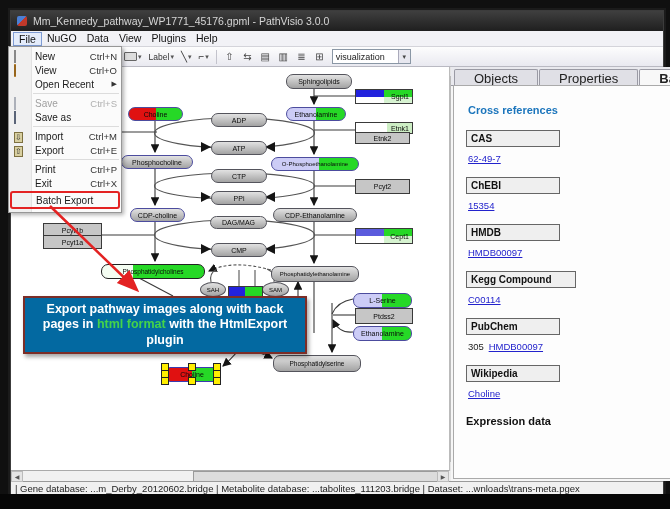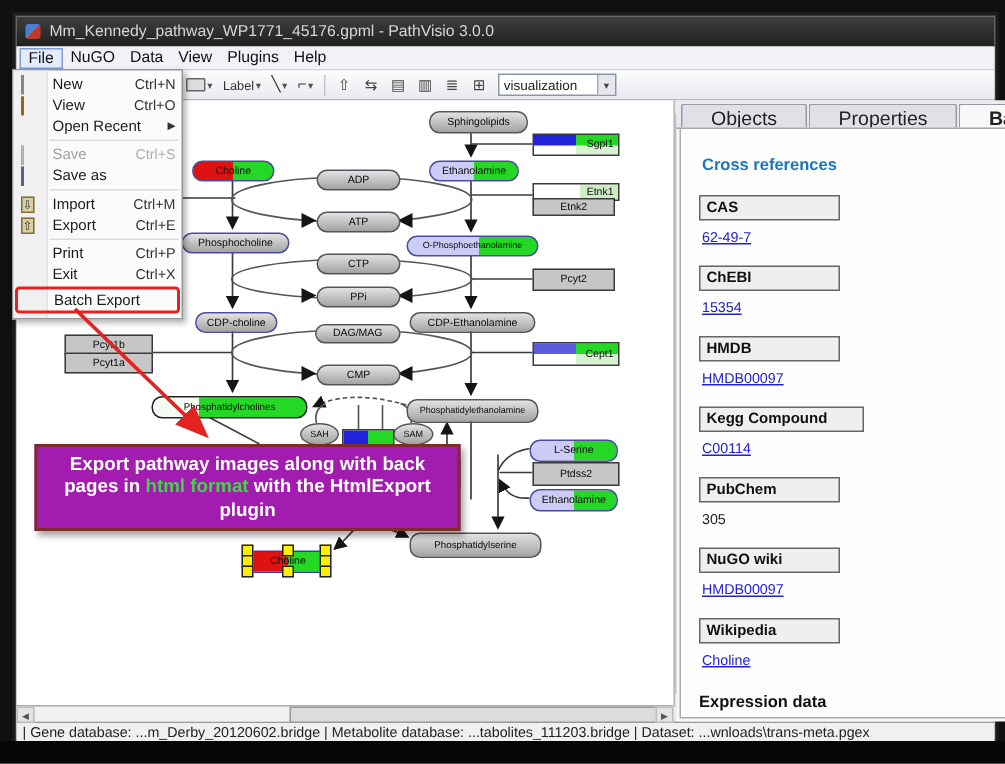--- a/index.html
+++ b/index.html
@@ -62,21 +62,21 @@
   .ic-open{width:11px;height:7px;background:#e8a33d;border:1px solid #96651c;margin-top:2px;border-radius:1px;}
   .ic-save{width:9px;height:9px;background:#94a2bc;border:1px solid #5a6478;}
   .ic-port{width:9px;height:9px;background:#d8cfa0;border:1px solid #7d7040;font-size:8px;line-height:9px;text-align:center;color:#333;}
   .subarrow{margin-left:auto;font-size:7px;color:#333;}
   
   .pnode{position:absolute;display:flex;align-items:center;justify-content:center;font-size:7px;color:#0a0a0a;white-space:nowrap;overflow:hidden;z-index:2;}
   .pill{border-radius:7px;border:1px solid #4c4c9e;background:linear-gradient(#e2e2e2,#a3a3a3);}
   .pill.gray{border-color:#54545c;}
   .generect{border:1px solid #3a3a3a;background:#c6c6c6;}
   .ell{border-radius:50%;border:1px solid #54545c;background:linear-gradient(#e2e2e2,#a3a3a3);}
-  .annotation{position:absolute;left:12px;top:229px;width:268px;min-height:48px;background:#a21caf;border:2px solid #7c2d27;box-shadow:2px 3px 4px rgba(0,0,0,.35);z-index:5;display:flex;align-items:center;justify-content:flex-end;text-align:center;color:#fff;font-weight:bold;font-size:12.5px;line-height:1.25;padding:3px 6px;}
+  .annotation{position:absolute;left:12px;top:229px;width:268px;min-height:48px;background:#0369a1;border:2px solid #7c2d27;box-shadow:2px 3px 4px rgba(0,0,0,.35);z-index:5;display:flex;align-items:center;justify-content:flex-end;text-align:center;color:#fff;font-weight:bold;font-size:12.5px;line-height:1.25;padding:3px 6px;}
   .annotation .grn{color:#44d34a;}
   .handle{position:absolute;width:6px;height:6px;background:#ffee00;border:1px solid #222;z-index:4;}
   .redarrow{position:absolute;left:0;top:0;z-index:10;pointer-events:none;}
   .blackout{position:absolute;left:0;right:0;top:494px;height:15px;background:#060606;}
 </style>
 </head>
 <body>
 
 <div class="screen">
   <div class="window">
@@ -262,21 +262,20 @@
 
           <div class="secbox">HMDB</div>
           <a class="secval">HMDB00097</a>
 
           <div class="secbox wide">Kegg Compound</div>
           <a class="secval">C00114</a>
 
           <div class="secbox">PubChem</div>
           <span class="secval plain">305</span>
 
-          <div class="secbox">NuGO wiki</div>
           <a class="secval">HMDB00097</a>
 
           <div class="secbox">Wikipedia</div>
           <a class="secval">Choline</a>
 
           <div class="xref-foot">Expression data</div>
         </div>
 
       </div>
     </div>

